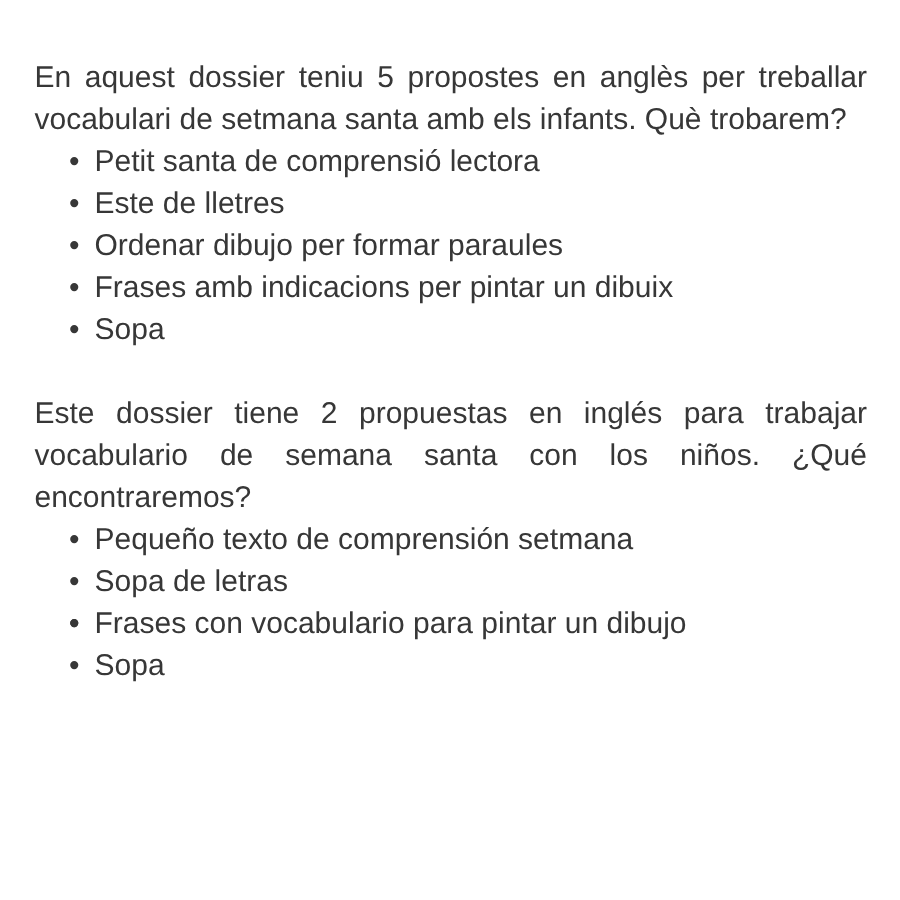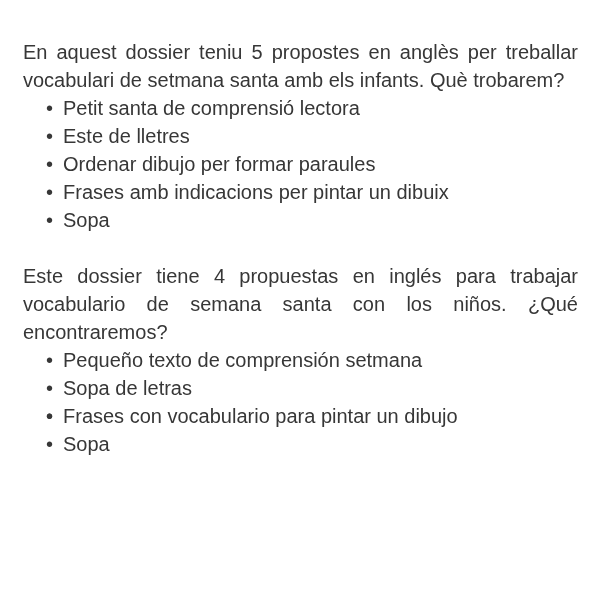--- a/index.html
+++ b/index.html
@@ -69,21 +69,21 @@
         <span>Frases amb indicacions per pintar un dibuix</span>
       </li>
       <li>
         <span class="bullet">•</span>
         <span>Sopa</span>
       </li>
     </ul>
   </section>
 
   <section class="section-spanish">
-    <p class="intro">Este dossier tiene 4 propuestas en inglés para trabajar vocabulario de semana santa con los niños. ¿Qué encontraremos?</p>
+    <p class="intro">Este dossier tiene 2 propuestas en inglés para trabajar vocabulario de semana santa con los niños. ¿Qué encontraremos?</p>
     <ul class="items">
       <li>
         <span class="bullet">•</span>
         <span>Pequeño texto de comprensión setmana</span>
       </li>
       <li>
         <span class="bullet">•</span>
         <span>Sopa de letras</span>
       </li>
       <li>

